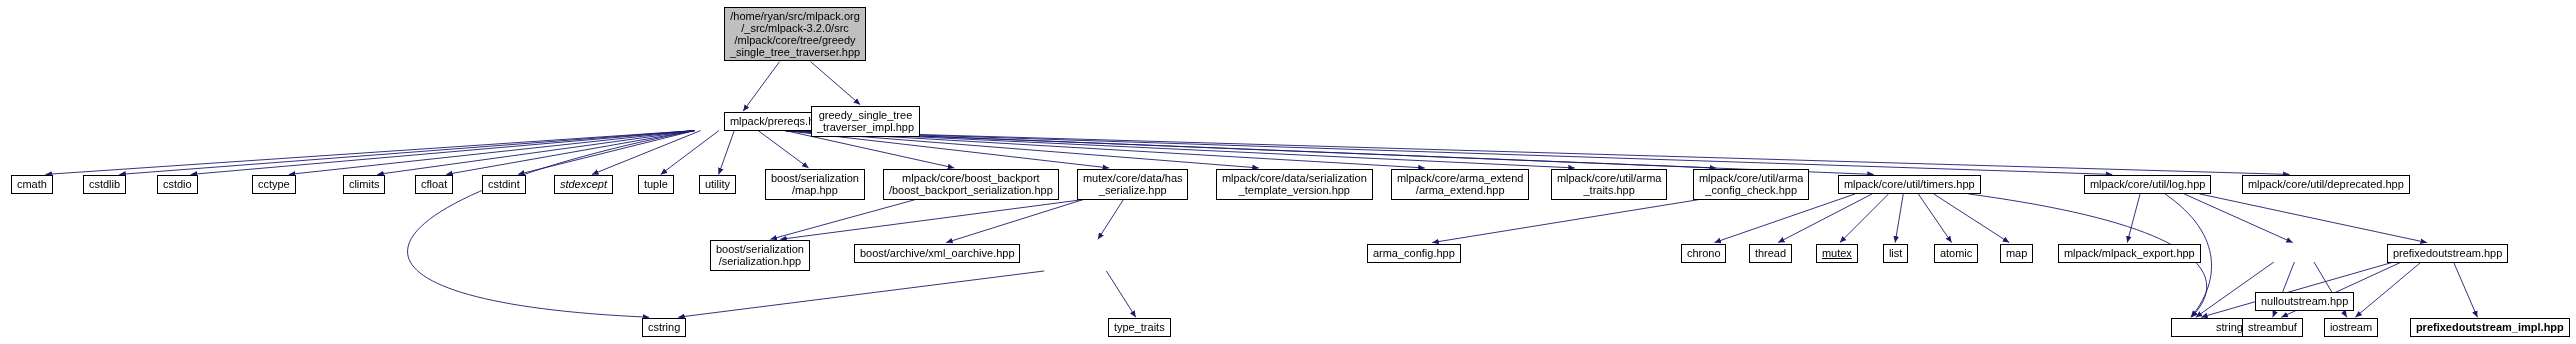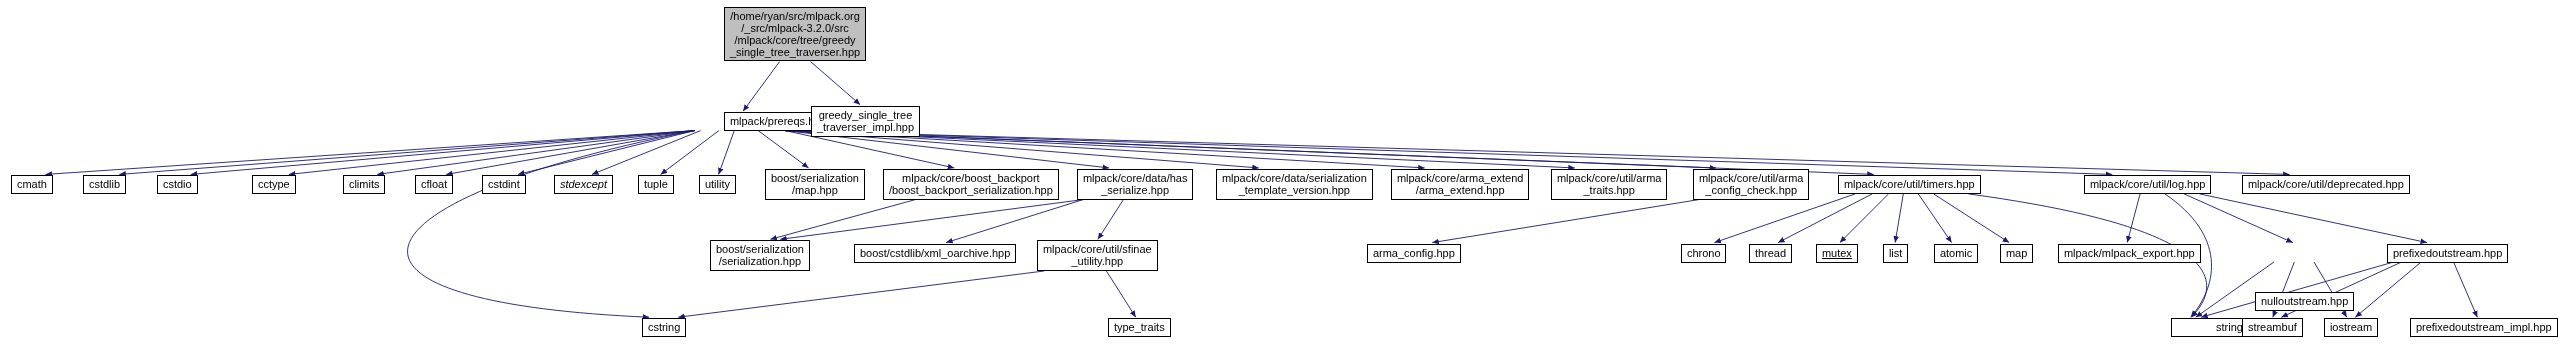--- a/index.html
+++ b/index.html
@@ -146,21 +146,21 @@
     </div>
     <div class="node" style="left: 765px; top: 169px;">
       <div class="ln">boost/serialization</div>
       <div class="ln">/map.hpp</div>
     </div>
     <div class="node" style="left: 883px; top: 169px;">
       <div class="ln">mlpack/core/boost_backport</div>
       <div class="ln">/boost_backport_serialization.hpp</div>
     </div>
     <div class="node" style="left: 1077px; top: 169px;">
-      <div class="ln">mlpack/core/data/has</div>
+      <div class="ln">mutex/core/data/has</div>
       <div class="ln">_serialize.hpp</div>
     </div>
     <div class="node" style="left: 1216px; top: 169px;">
       <div class="ln">mlpack/core/data/serialization</div>
       <div class="ln">_template_version.hpp</div>
     </div>
     <div class="node" style="left: 1391px; top: 169px;">
       <div class="ln">mlpack/core/arma_extend</div>
       <div class="ln">/arma_extend.hpp</div>
     </div>
@@ -179,25 +179,21 @@
       <div class="ln">mlpack/core/util/log.hpp</div>
     </div>
     <div class="node" style="left: 2242px; top: 175px;">
       <div class="ln">mlpack/core/util/deprecated.hpp</div>
     </div>
     <div class="node" style="left: 710px; top: 240px;">
       <div class="ln">boost/serialization</div>
       <div class="ln">/serialization.hpp</div>
     </div>
     <div class="node" style="left: 854px; top: 244px;">
-      <div class="ln">boost/cstdlib/xml_oarchive.hpp</div>
-    </div>
-    <div class="node" style="left: 1037px; top: 240px;">
-      <div class="ln">mlpack/core/util/sfinae</div>
-      <div class="ln">_utility.hpp</div>
+      <div class="ln">boost/archive/xml_oarchive.hpp</div>
     </div>
     <div class="node" style="left: 1367px; top: 244px;">
       <div class="ln">arma_config.hpp</div>
     </div>
     <div class="node" style="left: 1681px; top: 244px;">
       <div class="ln">chrono</div>
     </div>
     <div class="node" style="left: 1749px; top: 244px;">
       <div class="ln">thread</div>
     </div>
@@ -230,17 +226,17 @@
     </div>
     <div class="node" style="left: 2171px; top: 318px; padding-left: 44px;">
       <div class="ln">string</div>
     </div>
     <div class="node" style="left: 2242px; top: 318px;">
       <div class="ln">streambuf</div>
     </div>
     <div class="node" style="left: 2324px; top: 318px;">
       <div class="ln">iostream</div>
     </div>
-    <div class="node" style="left: 2410px; top: 318px;">
+    <div class="node" style="left: 2410px; top: 318px; font-weight: bold;">
       <div class="ln">prefixedoutstream_impl.hpp</div>
     </div>
   </div>
 
 
 </body></html>

